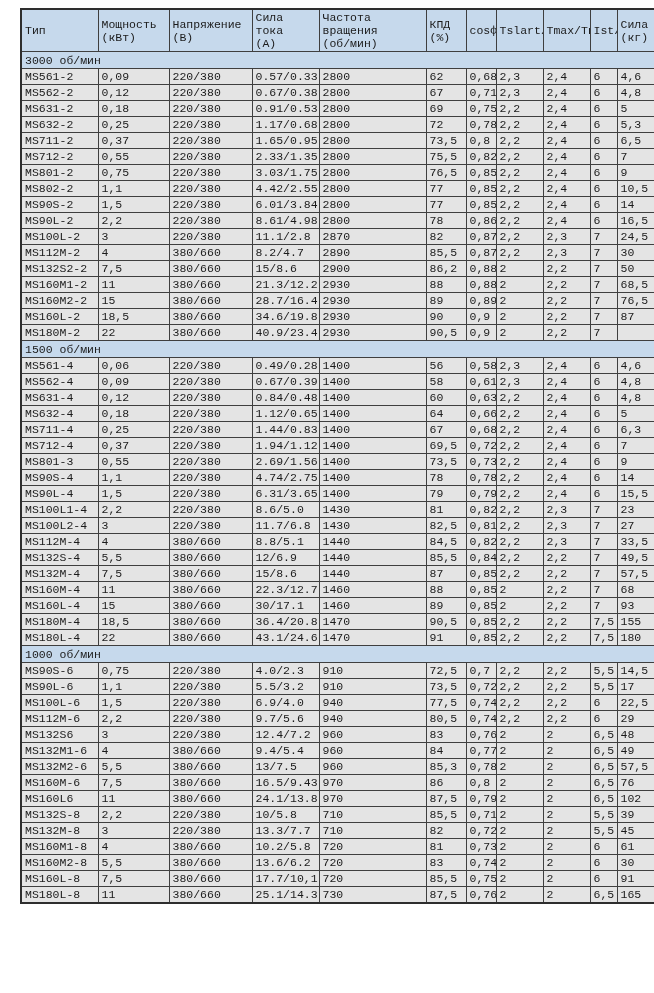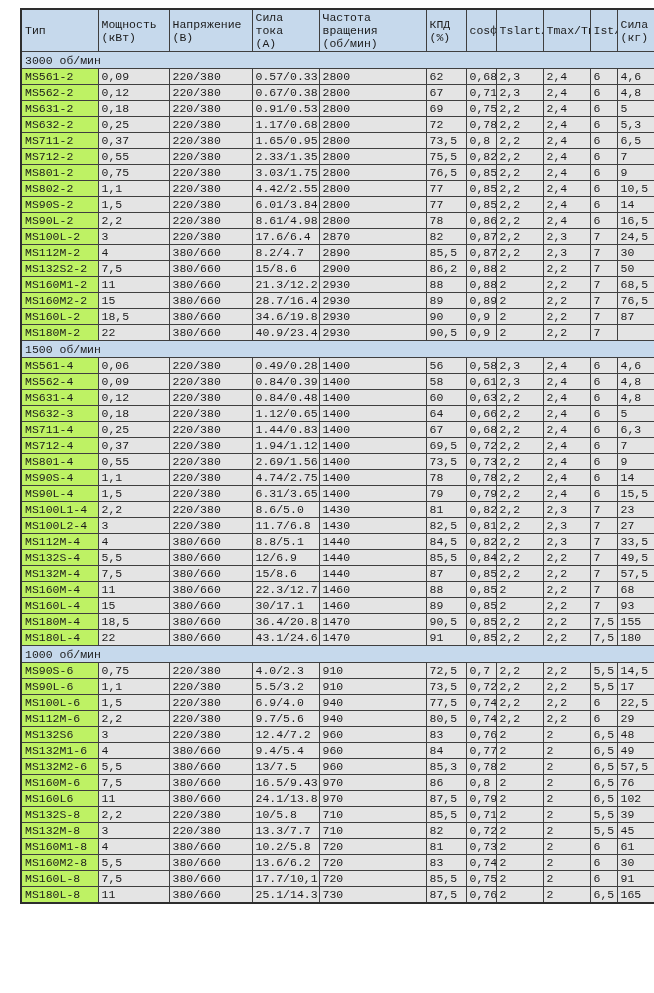--- a/index.html
+++ b/index.html
@@ -39,21 +39,21 @@
     height: 40px;
   }
   table.spec td {
     background: #e4e4e4;
     white-space: nowrap;
     vertical-align: middle;
     line-height: 13px;
     height: 15px;
   }
   table.spec td.type-cell {
-    background: #bef264;
+    background: #e5e5e5;
   }
   table.spec td.section-cell {
     background: #c6d9ec;
     height: 17px;
   }
 </style>
 </head>
 <body>
 
 <div class="page">
@@ -223,21 +223,21 @@
           <td>0,86</td>
           <td>2,2</td>
           <td>2,4</td>
           <td>6</td>
           <td>16,5</td>
         </tr>
         <tr>
           <td class="type-cell">MS100L-2</td>
           <td>3</td>
           <td>220/380</td>
-          <td>17.6/6.4</td>
+          <td>11.1/2.8</td>
           <td>2870</td>
           <td>82</td>
           <td>0,87</td>
           <td>2,2</td>
           <td>2,3</td>
           <td>7</td>
           <td>24,5</td>
         </tr>
         <tr>
           <td class="type-cell">MS112M-2</td>
@@ -330,21 +330,21 @@
           <td>0,58</td>
           <td>2,3</td>
           <td>2,4</td>
           <td>6</td>
           <td>4,6</td>
         </tr>
         <tr>
           <td class="type-cell">MS562-4</td>
           <td>0,09</td>
           <td>220/380</td>
-          <td>0.84/0.39</td>
+          <td>0.67/0.39</td>
           <td>1400</td>
           <td>58</td>
           <td>0,61</td>
           <td>2,3</td>
           <td>2,4</td>
           <td>6</td>
           <td>4,8</td>
         </tr>
         <tr>
           <td class="type-cell">MS631-4</td>
@@ -353,21 +353,21 @@
           <td>0.84/0.48</td>
           <td>1400</td>
           <td>60</td>
           <td>0,63</td>
           <td>2,2</td>
           <td>2,4</td>
           <td>6</td>
           <td>4,8</td>
         </tr>
         <tr>
-          <td class="type-cell">MS632-3</td>
+          <td class="type-cell">MS632-4</td>
           <td>0,18</td>
           <td>220/380</td>
           <td>1.12/0.65</td>
           <td>1400</td>
           <td>64</td>
           <td>0,66</td>
           <td>2,2</td>
           <td>2,4</td>
           <td>6</td>
           <td>5</td>
@@ -392,21 +392,21 @@
           <td>1.94/1.12</td>
           <td>1400</td>
           <td>69,5</td>
           <td>0,72</td>
           <td>2,2</td>
           <td>2,4</td>
           <td>6</td>
           <td>7</td>
         </tr>
         <tr>
-          <td class="type-cell">MS801-4</td>
+          <td class="type-cell">MS801-3</td>
           <td>0,55</td>
           <td>220/380</td>
           <td>2.69/1.56</td>
           <td>1400</td>
           <td>73,5</td>
           <td>0,73</td>
           <td>2,2</td>
           <td>2,4</td>
           <td>6</td>
           <td>9</td>

